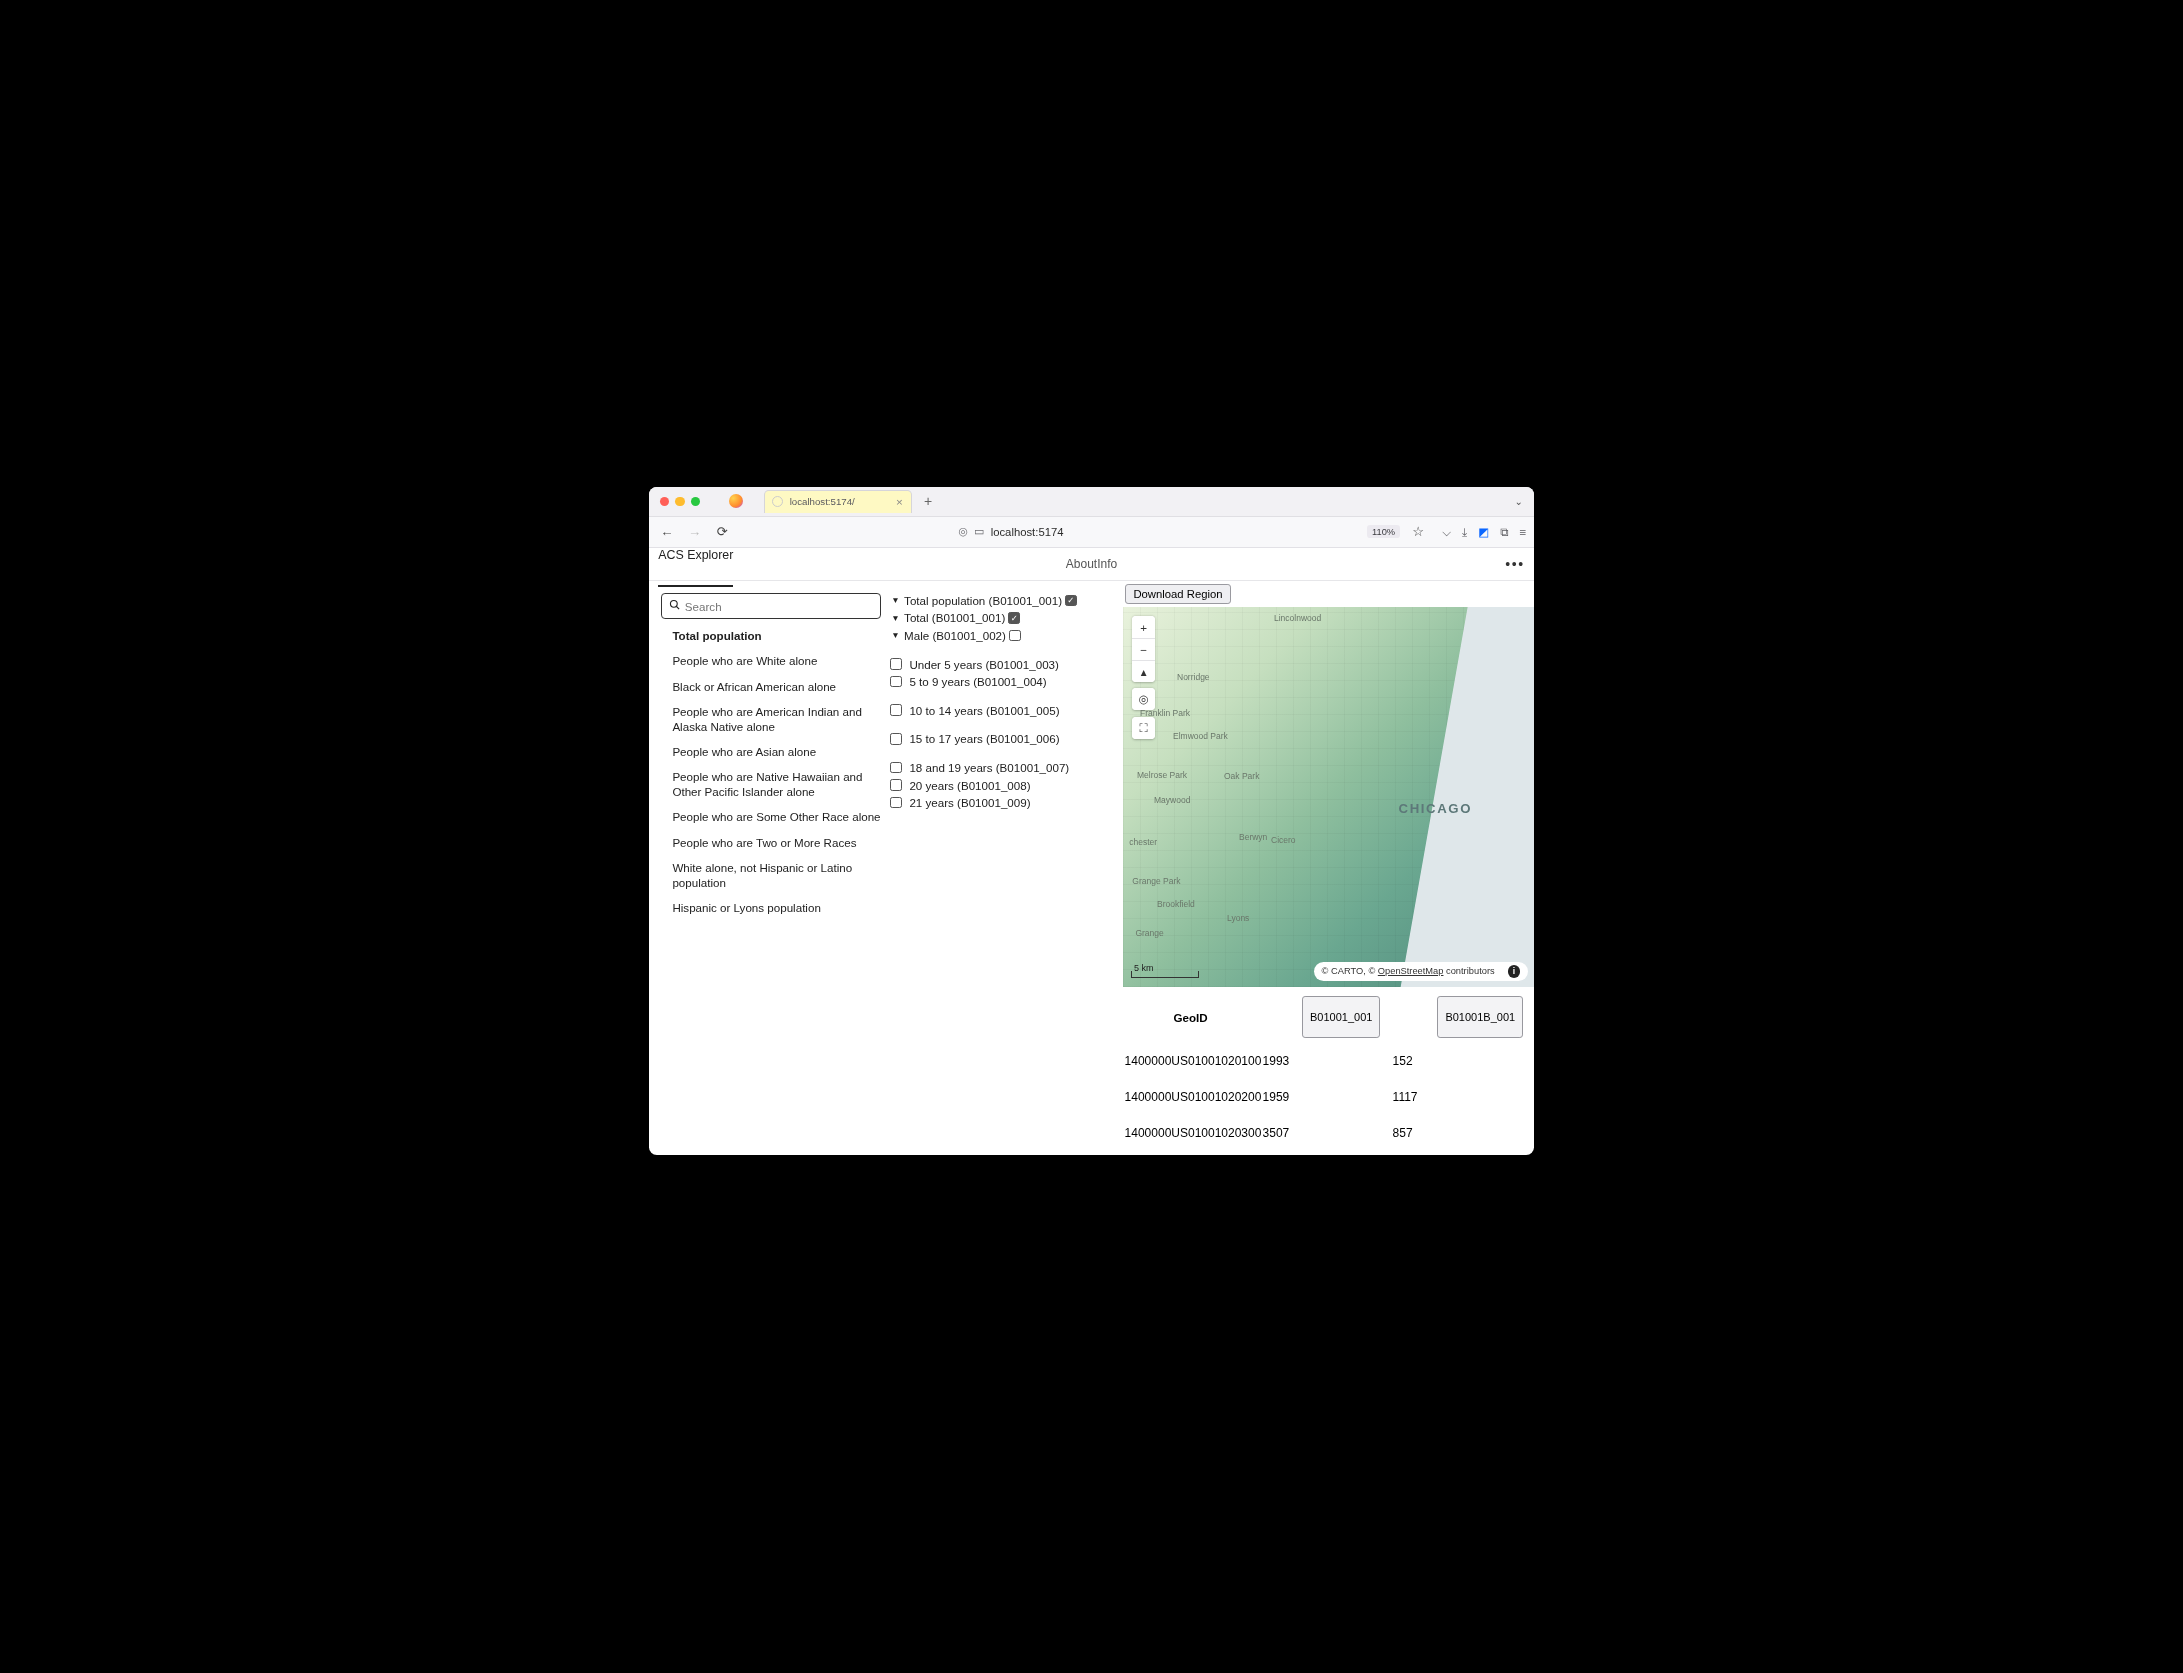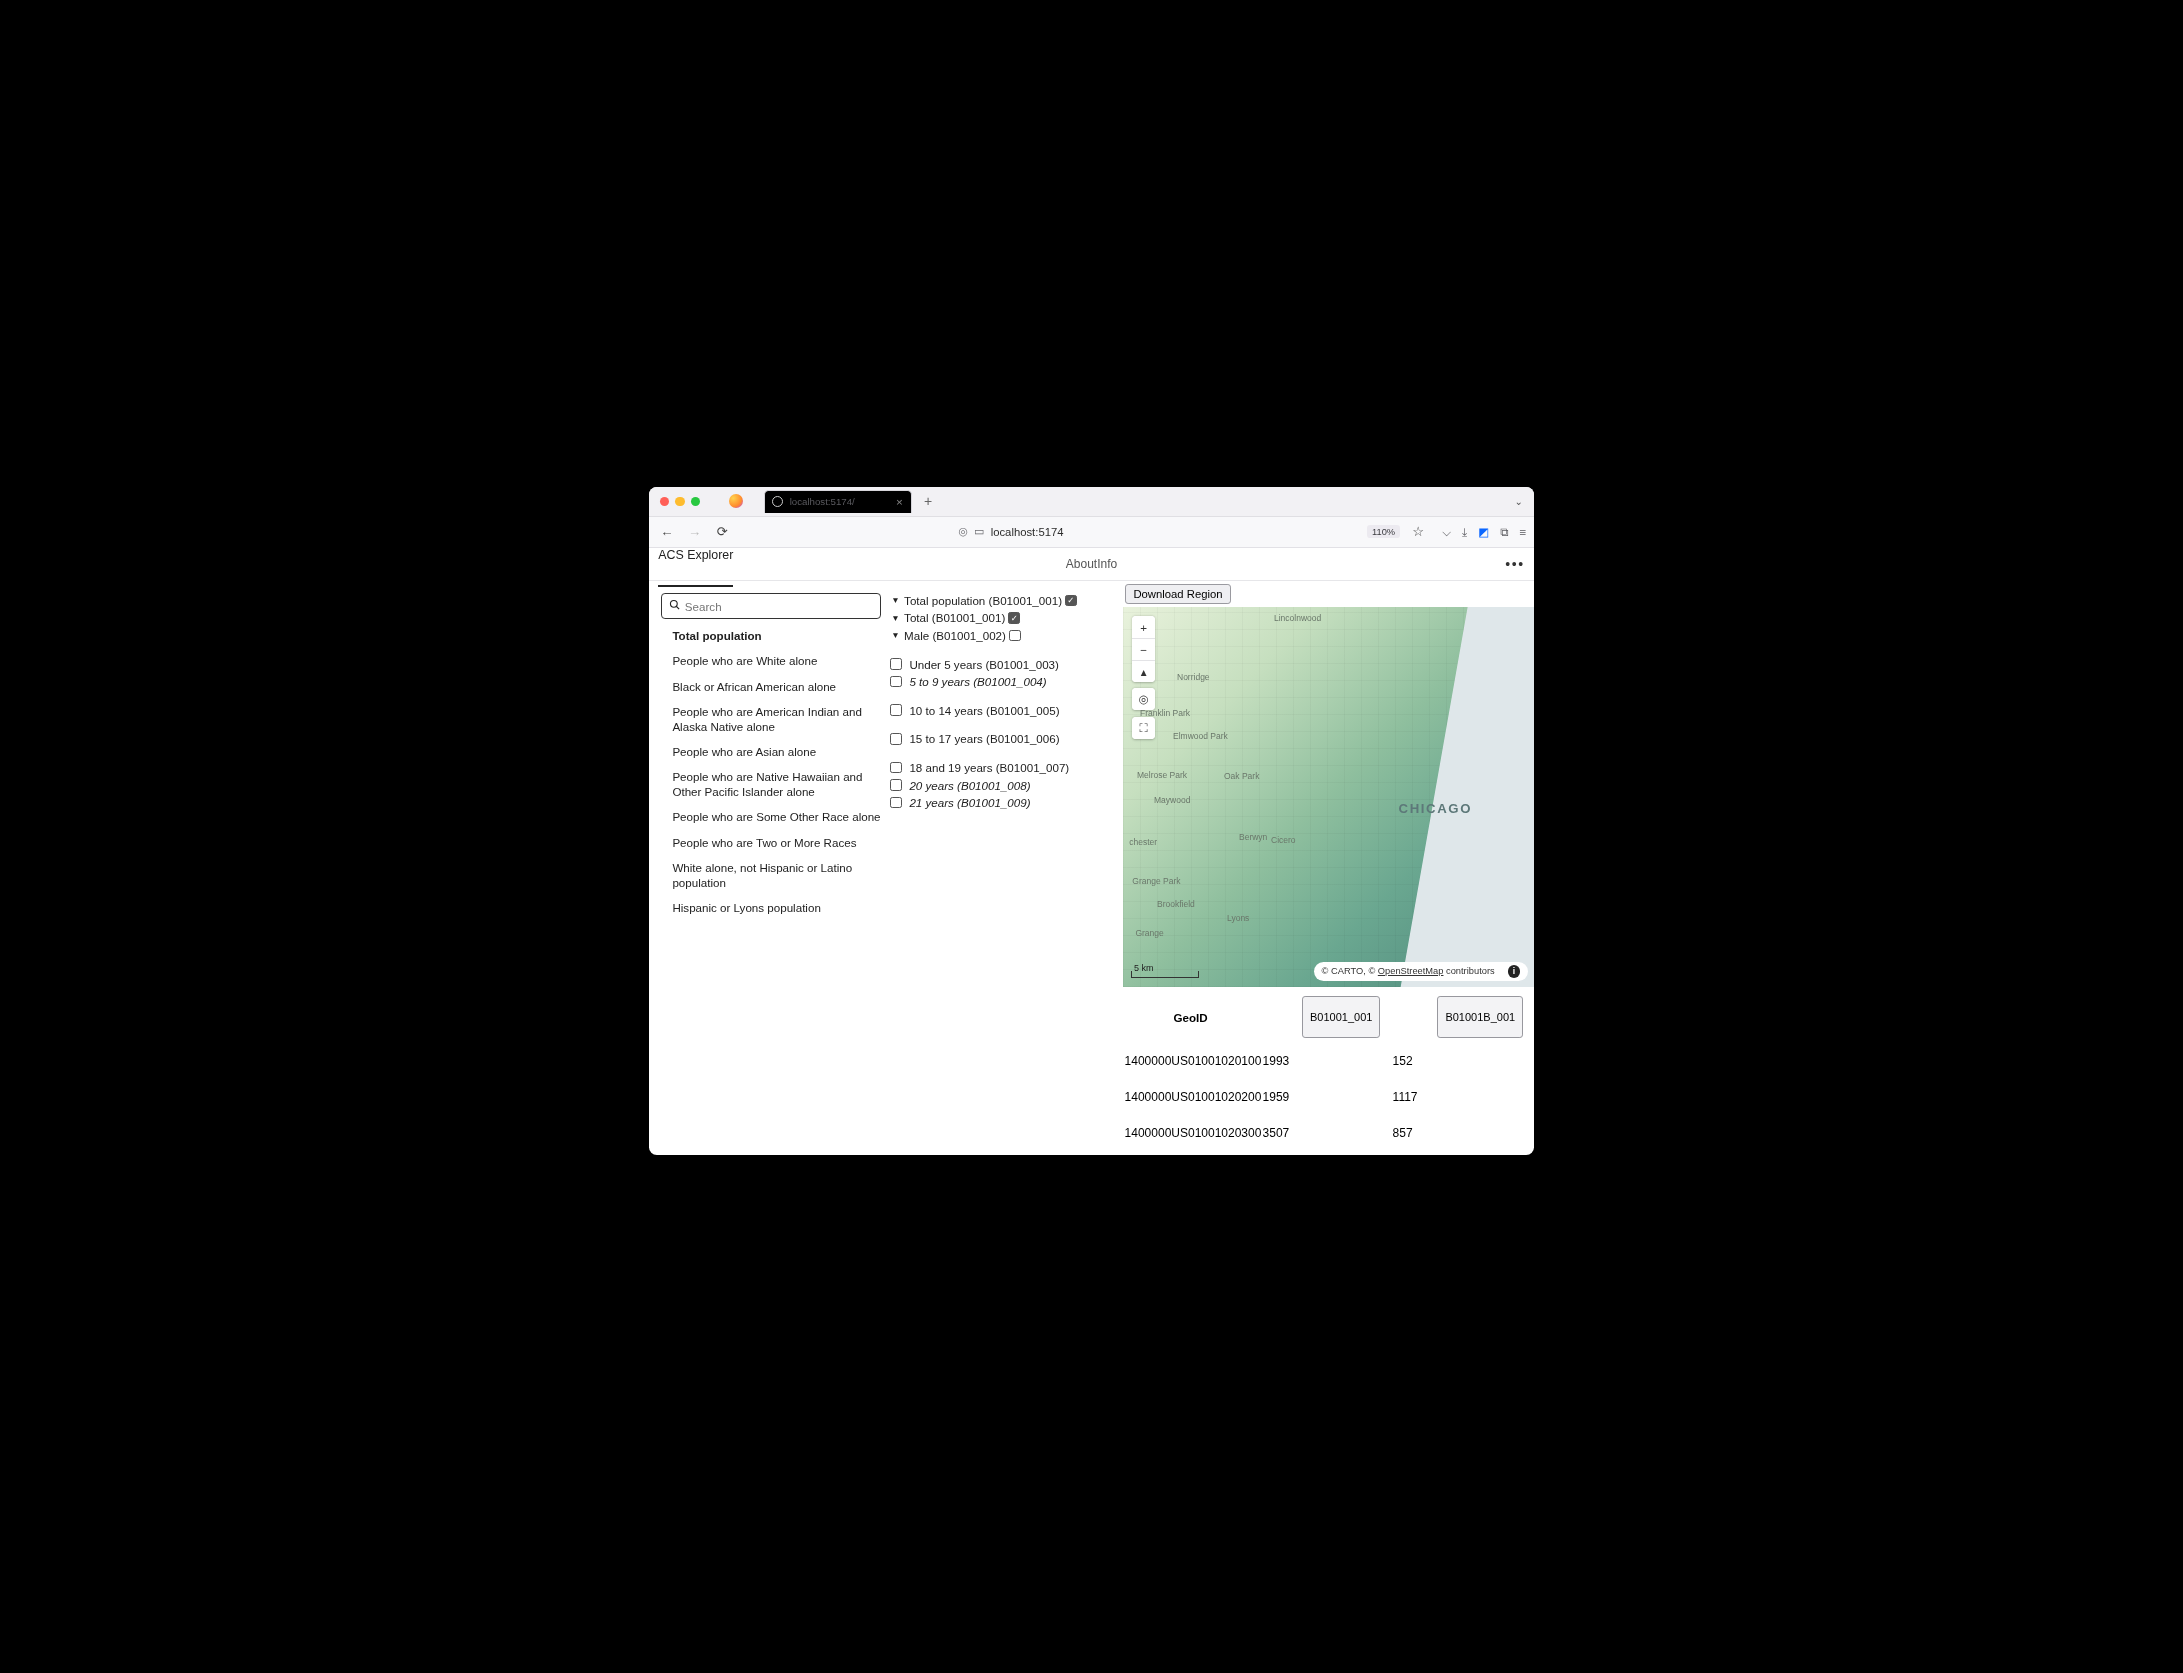--- a/index.html
+++ b/index.html
@@ -36,21 +36,21 @@
     align-items: center;
     padding-left: 11px;
     gap: 6.2px;
   }
   .traffic { display:flex; gap:6.2px; margin-right: 23px;}
   .dot { width:9.3px; height:9.3px; border-radius:50%; }
   .dot.red{background:#ff5f57;} .dot.yellow{background:#febc2e;} .dot.green{background:#28c840;}
   .ff-icon { width:14px;height:14px;border-radius:50%;background:radial-gradient(circle at 30% 30%, #ffd24d, #ff8c2e 60%, #b93cff);}
   .tab {
     height: 23px;
-    background: #000000;
+    background: #fef9c3;
     border: 0.8px solid #d6d5da;
     border-bottom: none;
     border-radius: 4.7px 4.7px 0 0;
     min-width: 148px;
     display:flex;
     align-items:center;
     padding: 0 7.8px;
     gap:6.2px;
     font-size: 9.7px;
     color: #5a5a5f;
@@ -146,21 +146,21 @@
     font-size:11.6px;
     color:#222;
   }
   .tree .node{display:flex;align-items:center;gap:3.1px;padding:2.3px 0;}
   .tree .tri{width:11px;display:inline-block;text-align:center;font-size:8.5px;}
   .tree .cb{width:11.6px;height:11.6px;border:1.2px solid #555;border-radius:2.3px;display:inline-flex;align-items:center;justify-content:center;font-size:8.5px;color:#fff;cursor:pointer;}
   .tree .cb.checked{background:#555;border-color:#555;}
   .indent1{padding-left:14px;}
   .indent2{padding-left:28px;}
   .indent3{padding-left:45px;}
-  .indent4{padding-left:61px;font-style:italic;}
+  .indent4{padding-left:61px;}
   
   .rightpanel{
     flex:1;
     display:flex;
     flex-direction:column;
     min-width:0;
   }
   .dlrow{padding:3.1px 0 3.1px 1.6px;}
   .dlbtn{
     font-size:11.3px;

